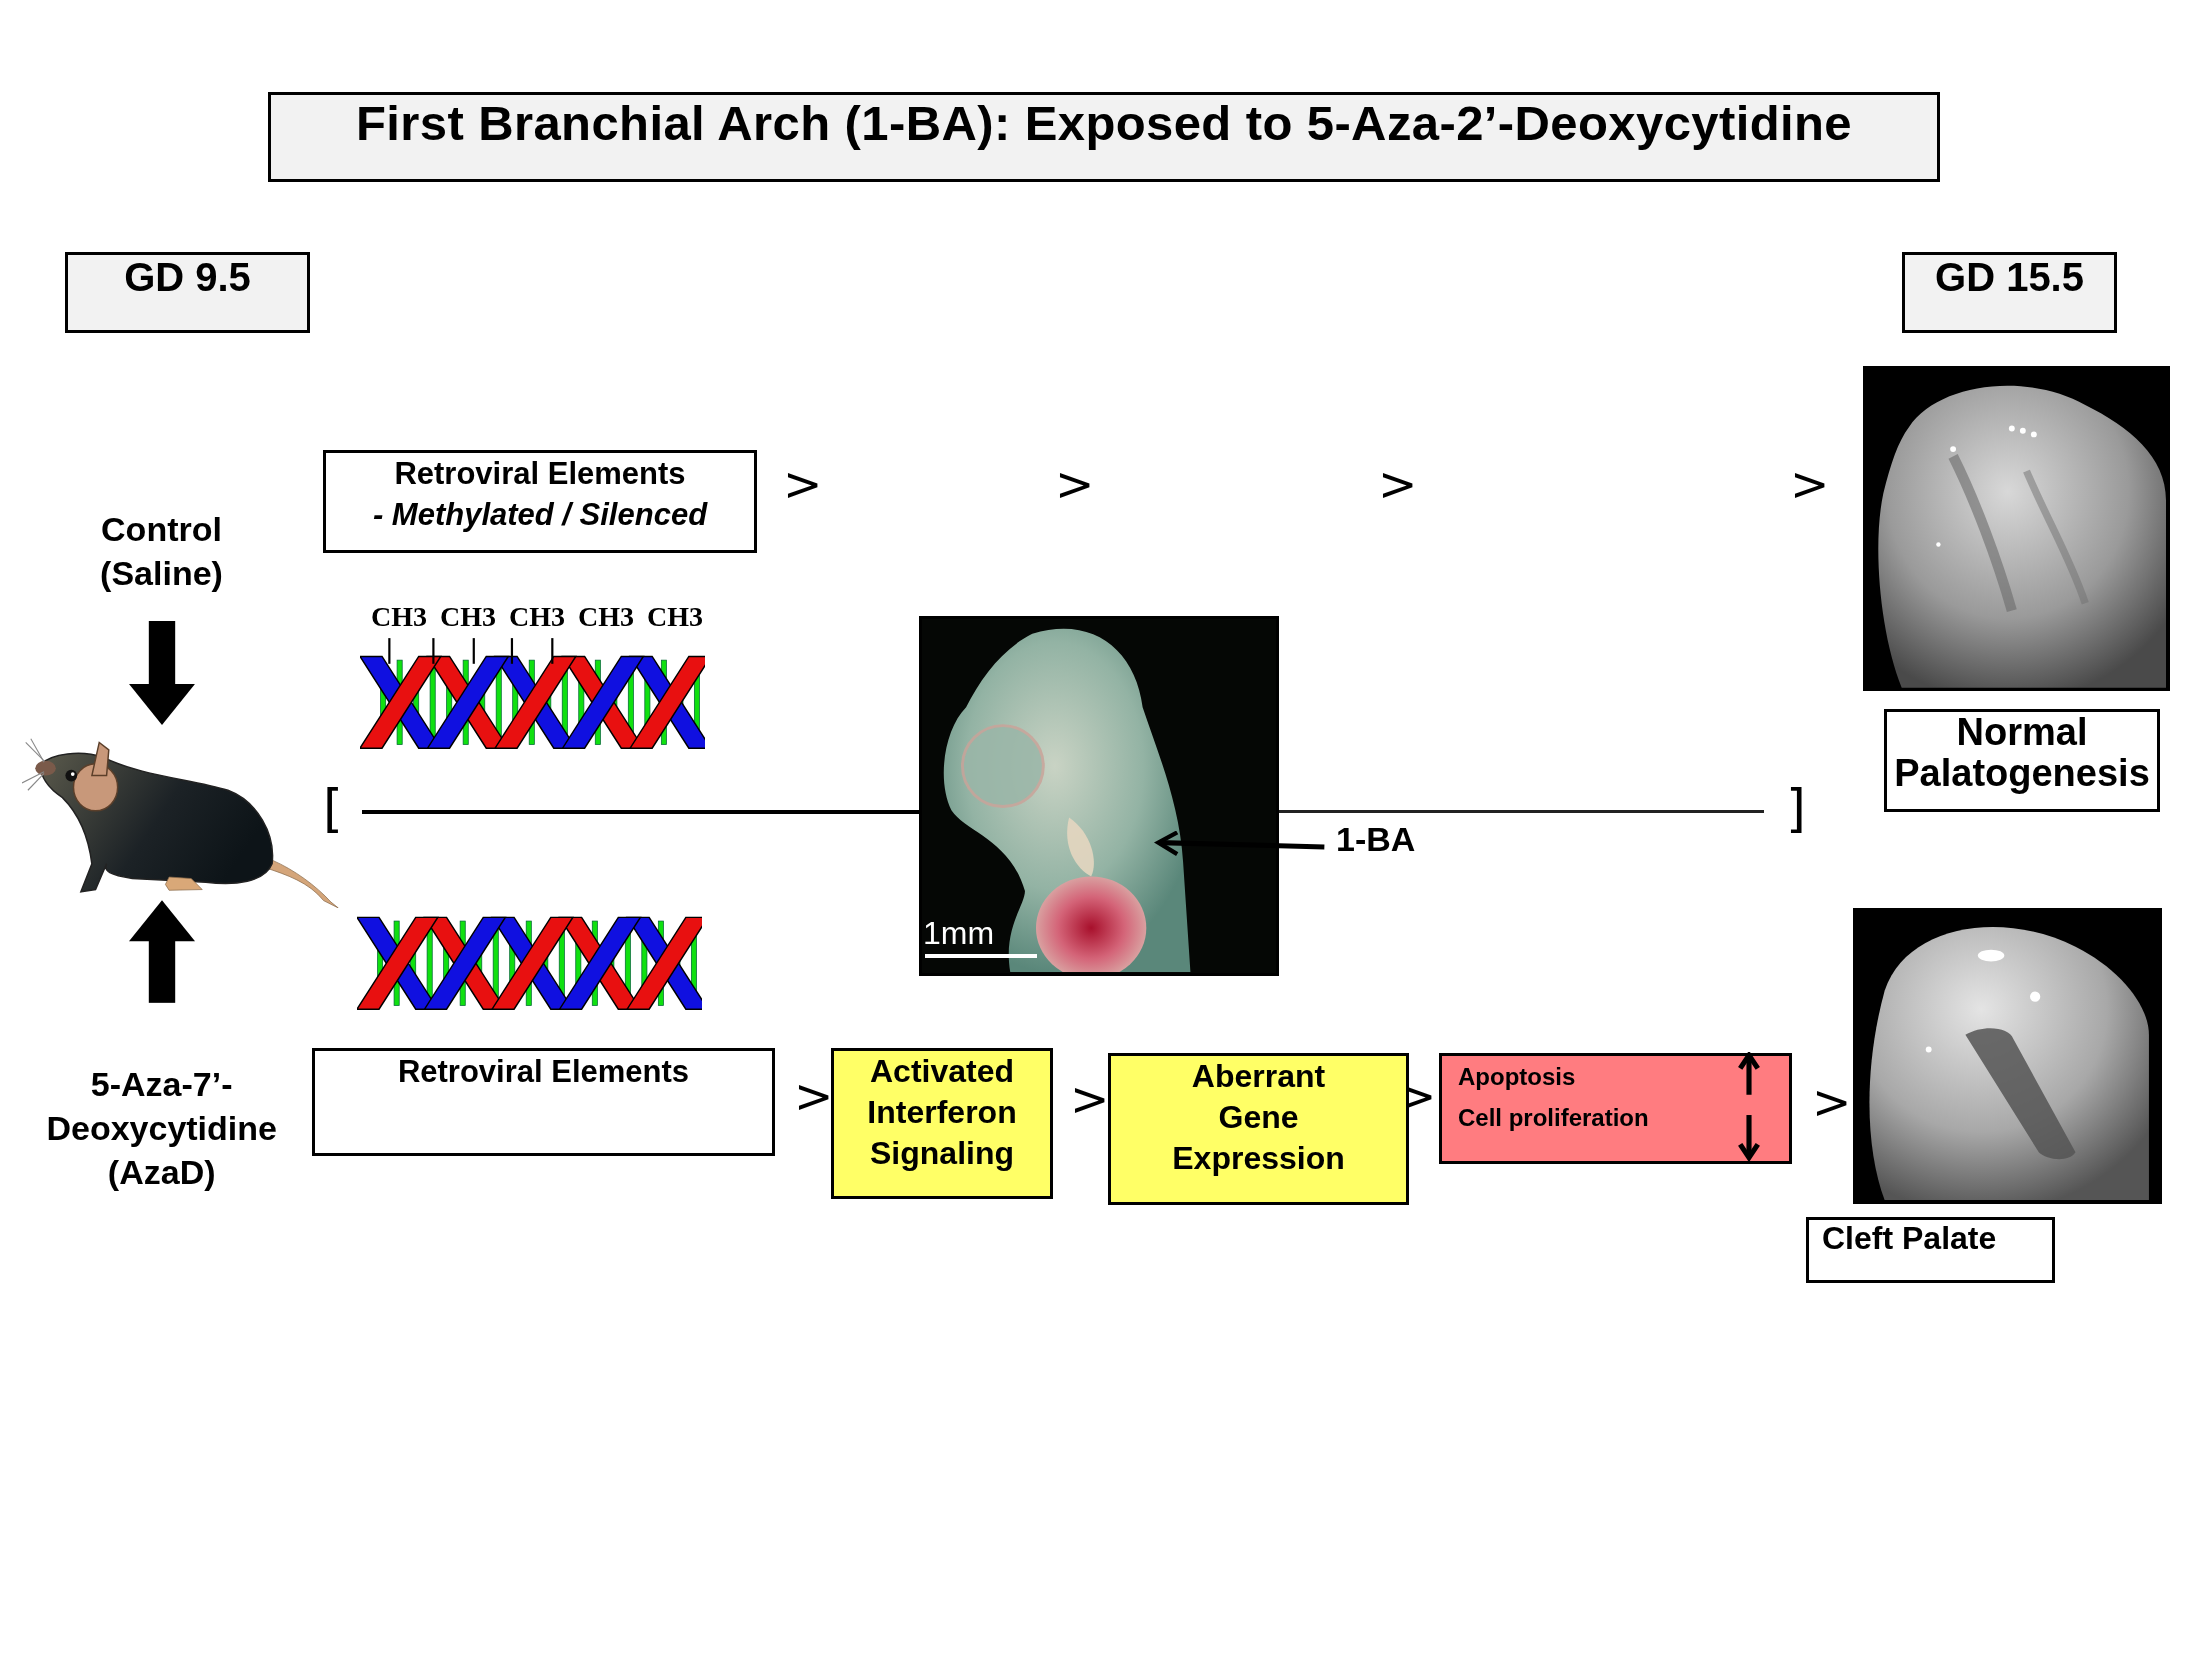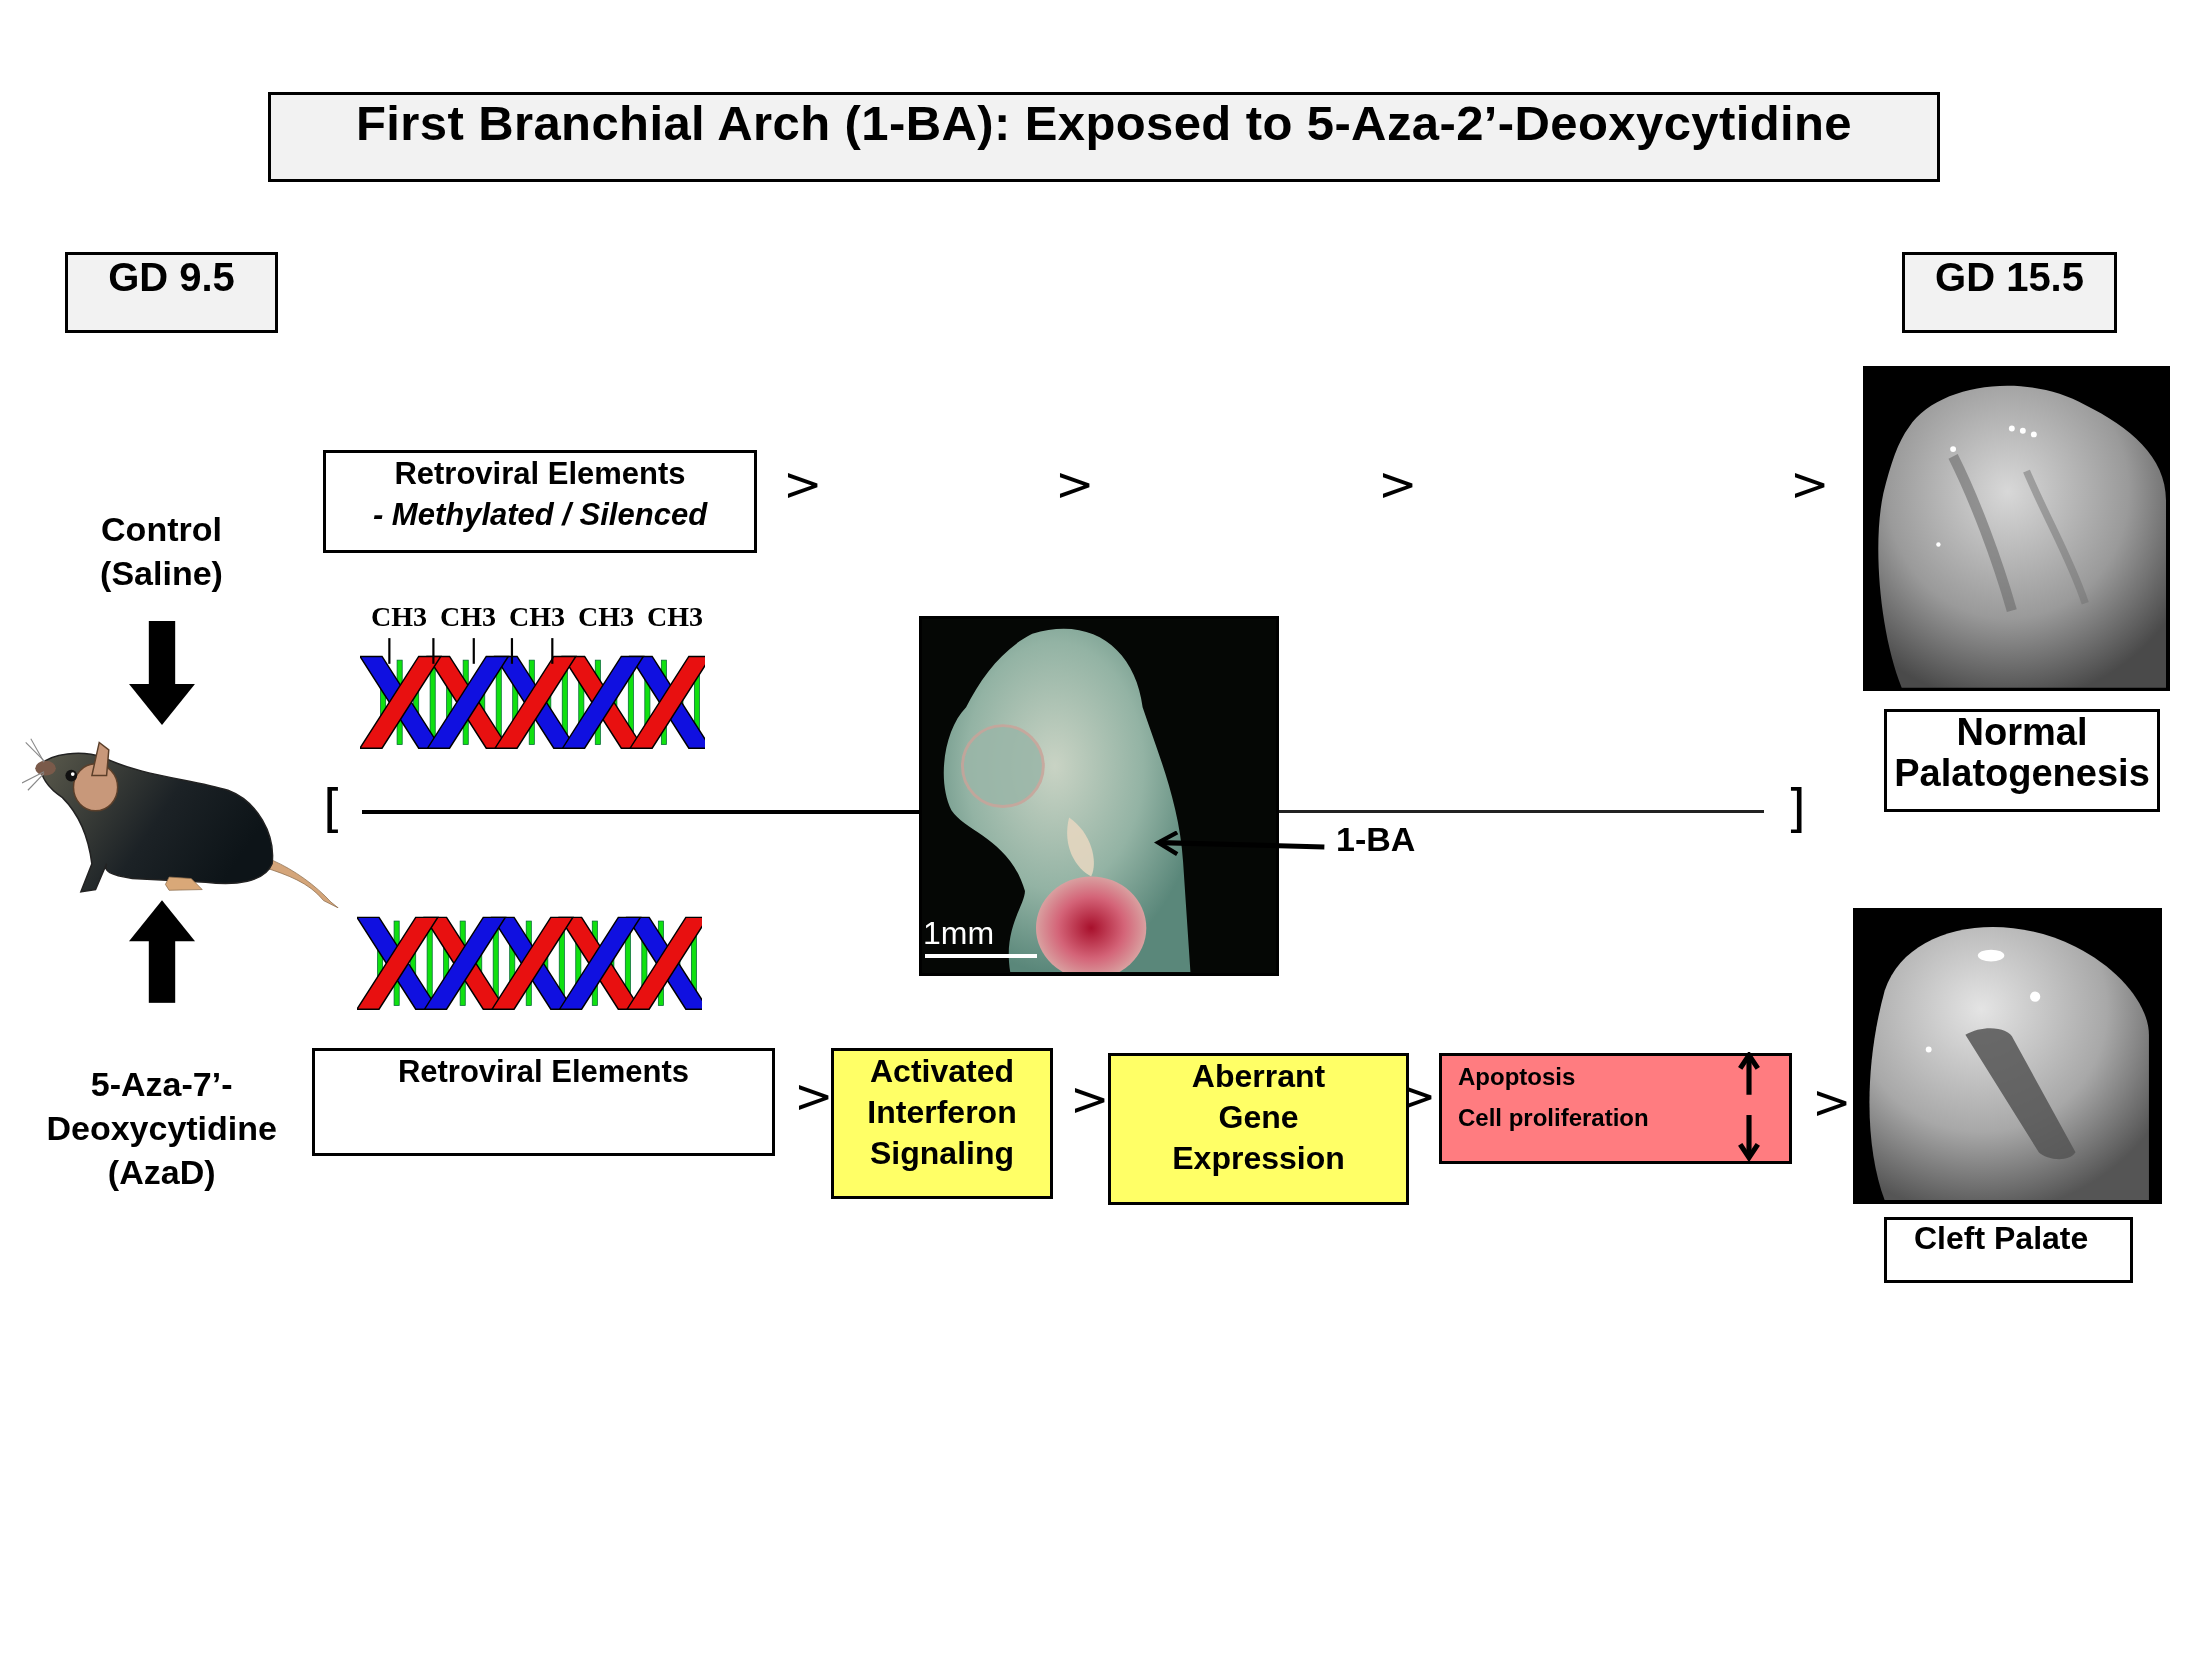--- a/index.html
+++ b/index.html
@@ -9,39 +9,39 @@
   .box { position:absolute; box-sizing:border-box; border:3.7px solid #000; display:flex;
          flex-direction:column; align-items:center; justify-content:flex-start; text-align:center; }
   .grey { background:#f2f2f2; }
   .white { background:#ffffff; }
   .yellow { background:#ffff66; }
   .pink { background:#ff7c80; }
   .b { font-weight:bold; }
   .it { font-style:italic; }
 
   #title-box { left:268px; top:92px; width:1672px; height:90px; font-size:49px; font-weight:bold; letter-spacing:0.4px; }
-  #gd95 { left:65px; top:252px; width:213px; height:81px; font-size:40px; font-weight:bold; }
+  #gd95 { left:65px; top:252px; width:245px; height:81px; font-size:40px; font-weight:bold; }
   #gd155 { left:1902px; top:252px; width:215px; height:81px; font-size:40px; font-weight:bold; }
 
   #retro-top { left:323px; top:450px; width:434px; height:103px; font-size:31px; font-weight:bold; line-height:41px; }
   #retro-bot { left:312px; top:1048px; width:463px; height:108px; font-size:31px; font-weight:bold; line-height:41px; }
 
   .group-label { position:absolute; text-align:center; font-weight:bold; font-size:34px; line-height:44px; }
   #control-label { left:44px; top:507px; width:235px; }
   #aza-label { left:14.7px; top:1062px; width:294px; }
 
   .chev { position:absolute; font-size:47px; font-family:"DejaVu Sans", sans-serif; line-height:1; }
 
   #ifn-box { left:831px; top:1048px; width:222px; height:151px; font-size:32px; font-weight:bold; line-height:41px; }
   #aberrant-box { left:1108px; top:1053px; width:301px; height:152px; font-size:32px; font-weight:bold; line-height:41px; }
   #apop-box { left:1439px; top:1053px; width:353px; height:111px; font-size:24px; font-weight:bold; line-height:41px;
               align-items:flex-start; padding-left:16px; }
 
   #normal-box { left:1884px; top:709px; width:276px; height:103px; font-size:38px; font-weight:bold; line-height:41px; }
-  #cleft-box { left:1884px; top:1217px; width:249px; height:66px; font-size:32px; font-weight:bold; align-items:flex-start; padding-left:27px; }
+  #cleft-box { left:1806px; top:1217px; width:249px; height:66px; font-size:32px; font-weight:bold; align-items:flex-start; padding-left:13px; }
 
   #bracket-line-left { left:362px; top:810px; width:559px; height:3.7px; background:#000; }
   #bracket-line-right { left:1279px; top:810px; width:485px; height:2.9px; background:#222; }
   .bracket { position:absolute; font-size:51px; font-family:"DejaVu Sans", sans-serif; }
 
   #embryo-photo { left:919px; top:616px; width:360px; height:360px; background:#050705; border:3.7px solid #000; box-sizing:border-box; overflow:hidden; }
   #palate-normal-photo { left:1863px; top:366px; width:307px; height:325px; background:#000; border:2.9px solid #000; box-sizing:border-box; overflow:hidden; }
   #palate-cleft-photo { left:1853px; top:908px; width:309px; height:296px; background:#000; border:2.9px solid #000; box-sizing:border-box; overflow:hidden; }
 
   #ba-label { left:1336px; top:820px; font-size:34px; font-weight:bold; }

